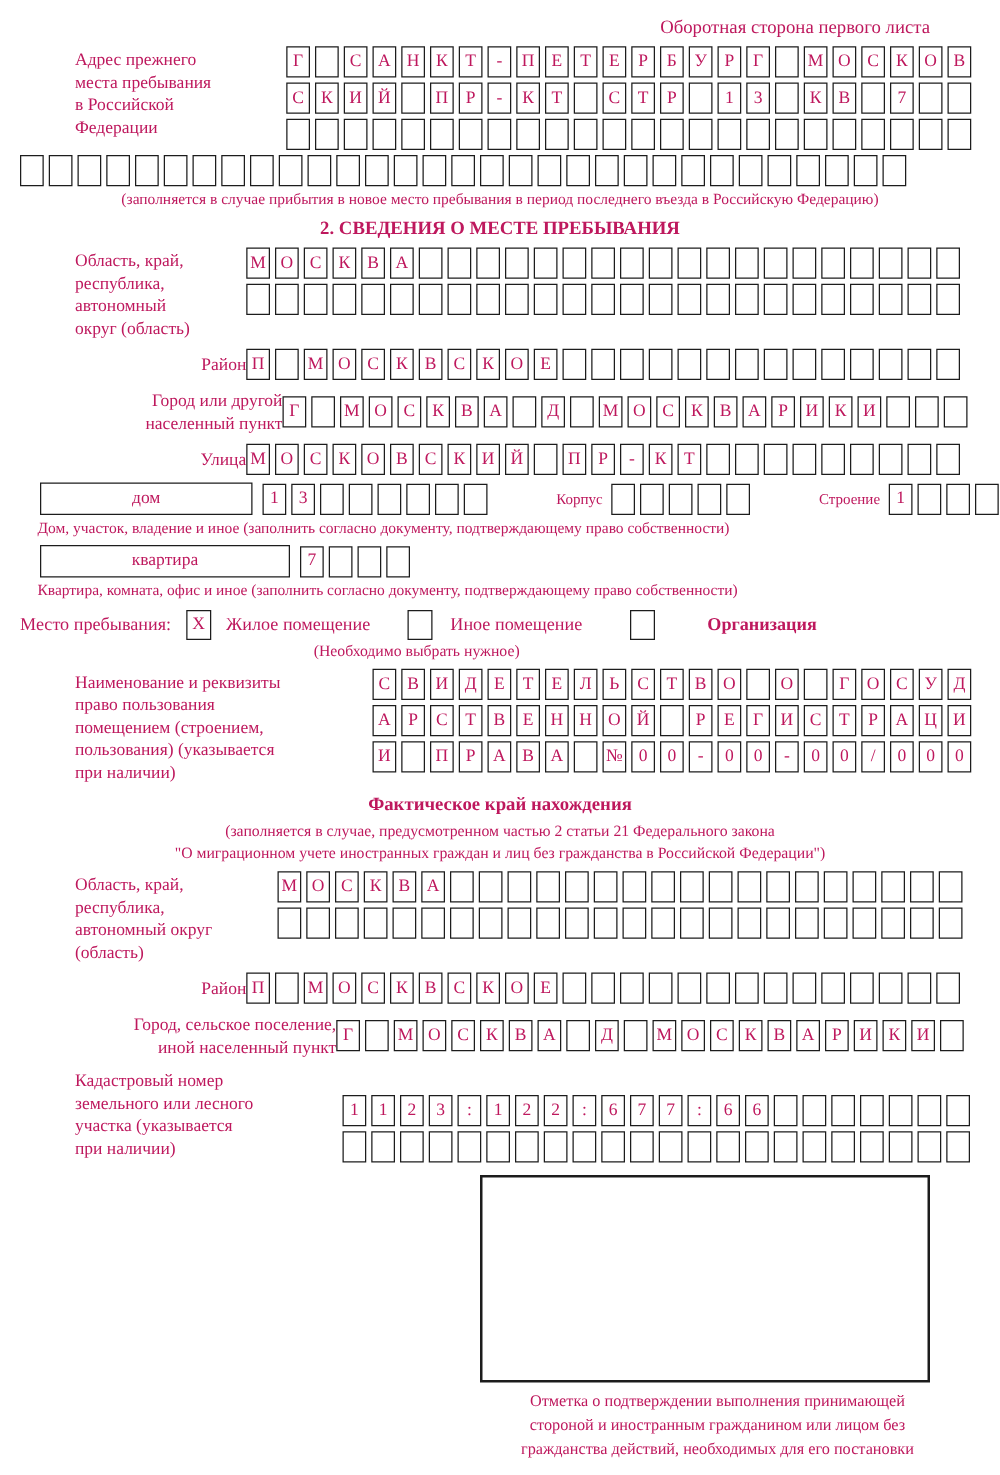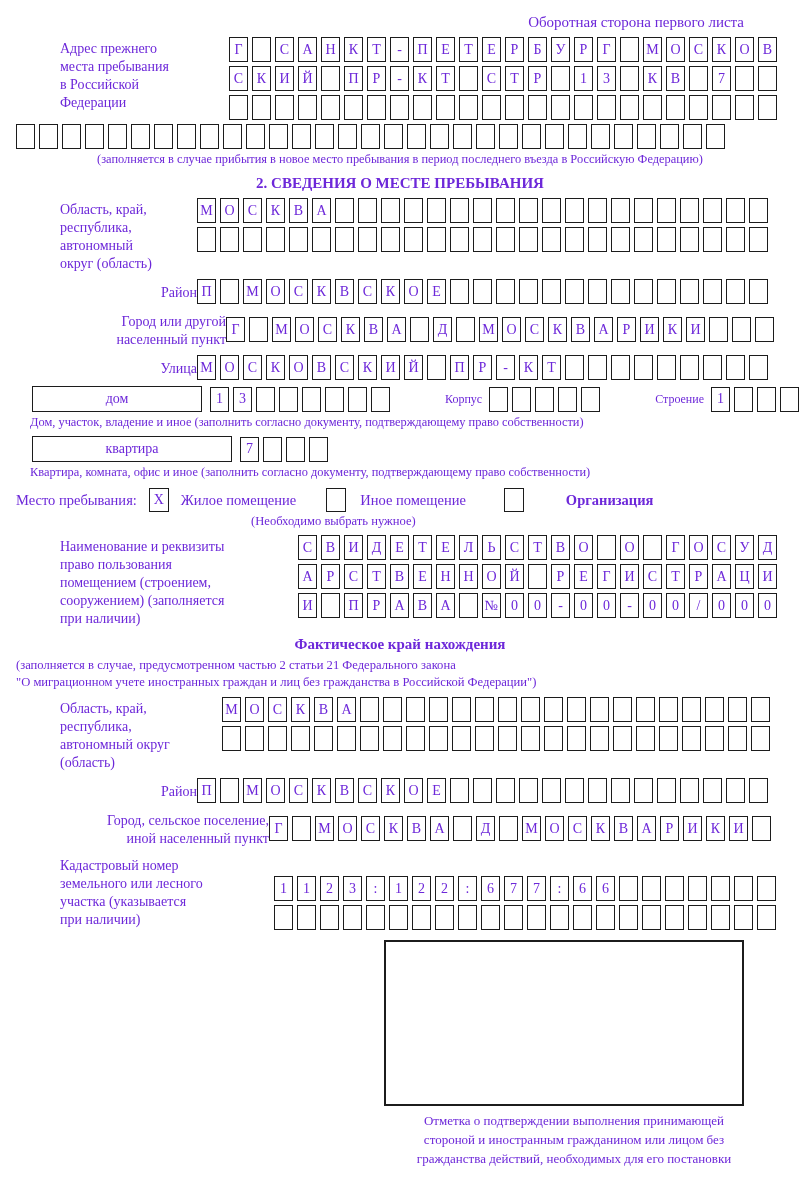--- a/index.html
+++ b/index.html
@@ -1,38 +1,38 @@
 <!DOCTYPE html>
 <html><head>
 <meta charset="utf-8">
 <style>
   html,body{margin:0;padding:0;background:#ffffff;}
   .page{
     width:800px;height:1180px;box-sizing:border-box;
     padding:14px 16px 0 16px;position:relative;overflow:hidden;
-    font-family:"Liberation Serif","DejaVu Serif",serif;color:#6d28d9;background:#fff;
+    font-family:"Liberation Serif","DejaVu Serif",serif;color:#be185d;background:#fff;
   }
   .note{text-align:right;font-size:15px;margin-right:40px;}
   .frow{display:flex;align-items:flex-start;margin-top:6px;margin-left:44px;}
   .frow.vcenter{align-items:center;text-align:right;}
   .flabel{font-size:14px;line-height:18px;flex:0 0 auto;padding-top:3px;}
   .w169{width:169px}.w137{width:137px}.w166{width:166px}.w238{width:238px}
   .w162{width:162px}.w209{width:209px}.w214{width:214px}
   .cellcol{display:flex;flex-direction:column;gap:4px;}
   .cells{display:flex;}
   .cell{
     width:19px;height:25px;border:1.5px solid #1c1c1c;box-sizing:border-box;
     margin-right:4px;display:flex;align-items:center;justify-content:center;
     font-size:14px;flex:0 0 auto;background:#fff;
   }
   .footnote{font-size:12.4px;margin-top:3px;}
   .center{text-align:center;}
   .indent14{margin-left:14px;}
   .sect-title{text-align:center;font-weight:bold;font-size:15px;margin-top:8px;}
-  .subtitle{font-size:12.6px;line-height:17px;margin-top:4px;}
+  .subtitle{text-align:center;font-size:12.6px;line-height:17px;margin-top:4px;}
   .house-row{display:flex;align-items:center;margin-top:6px;}
   .wide-box{
     height:26px;border:1.5px solid #1c1c1c;box-sizing:border-box;
     display:flex;align-items:center;justify-content:center;font-size:14px;flex:0 0 auto;
   }
   .wb170{width:170px;margin-left:16px;margin-right:8px;}
   .wb200{width:200px;margin-left:16px;margin-right:8px;}
   .inline-label{font-size:12px;padding:0 7px;margin-left:44px;}
   .stay-row{display:flex;align-items:center;margin-top:8px;font-size:14.5px;}
   .checkbox{
@@ -386,21 +386,21 @@
     <span class="checkbox" style="margin-left:38px;"></span>
     <span style="margin-left:42px;font-weight:bold;">Организация</span>
   </div>
   <div class="hint">(Необходимо выбрать нужное)</div>
 
   <div class="frow">
     <div class="flabel w238">
       <div>Наименование и реквизиты</div>
       <div>право пользования</div>
       <div>помещением (строением,</div>
-      <div>сооружением) (заполняется</div>
+      <div>пользования) (указывается</div>
       <div>при наличии)</div>
     </div>
     <div class="cellcol">
       <div class="cells">
           <span class="cell">С</span>
           <span class="cell">В</span>
           <span class="cell">И</span>
           <span class="cell">Д</span>
           <span class="cell">Е</span>
           <span class="cell">Т</span>

